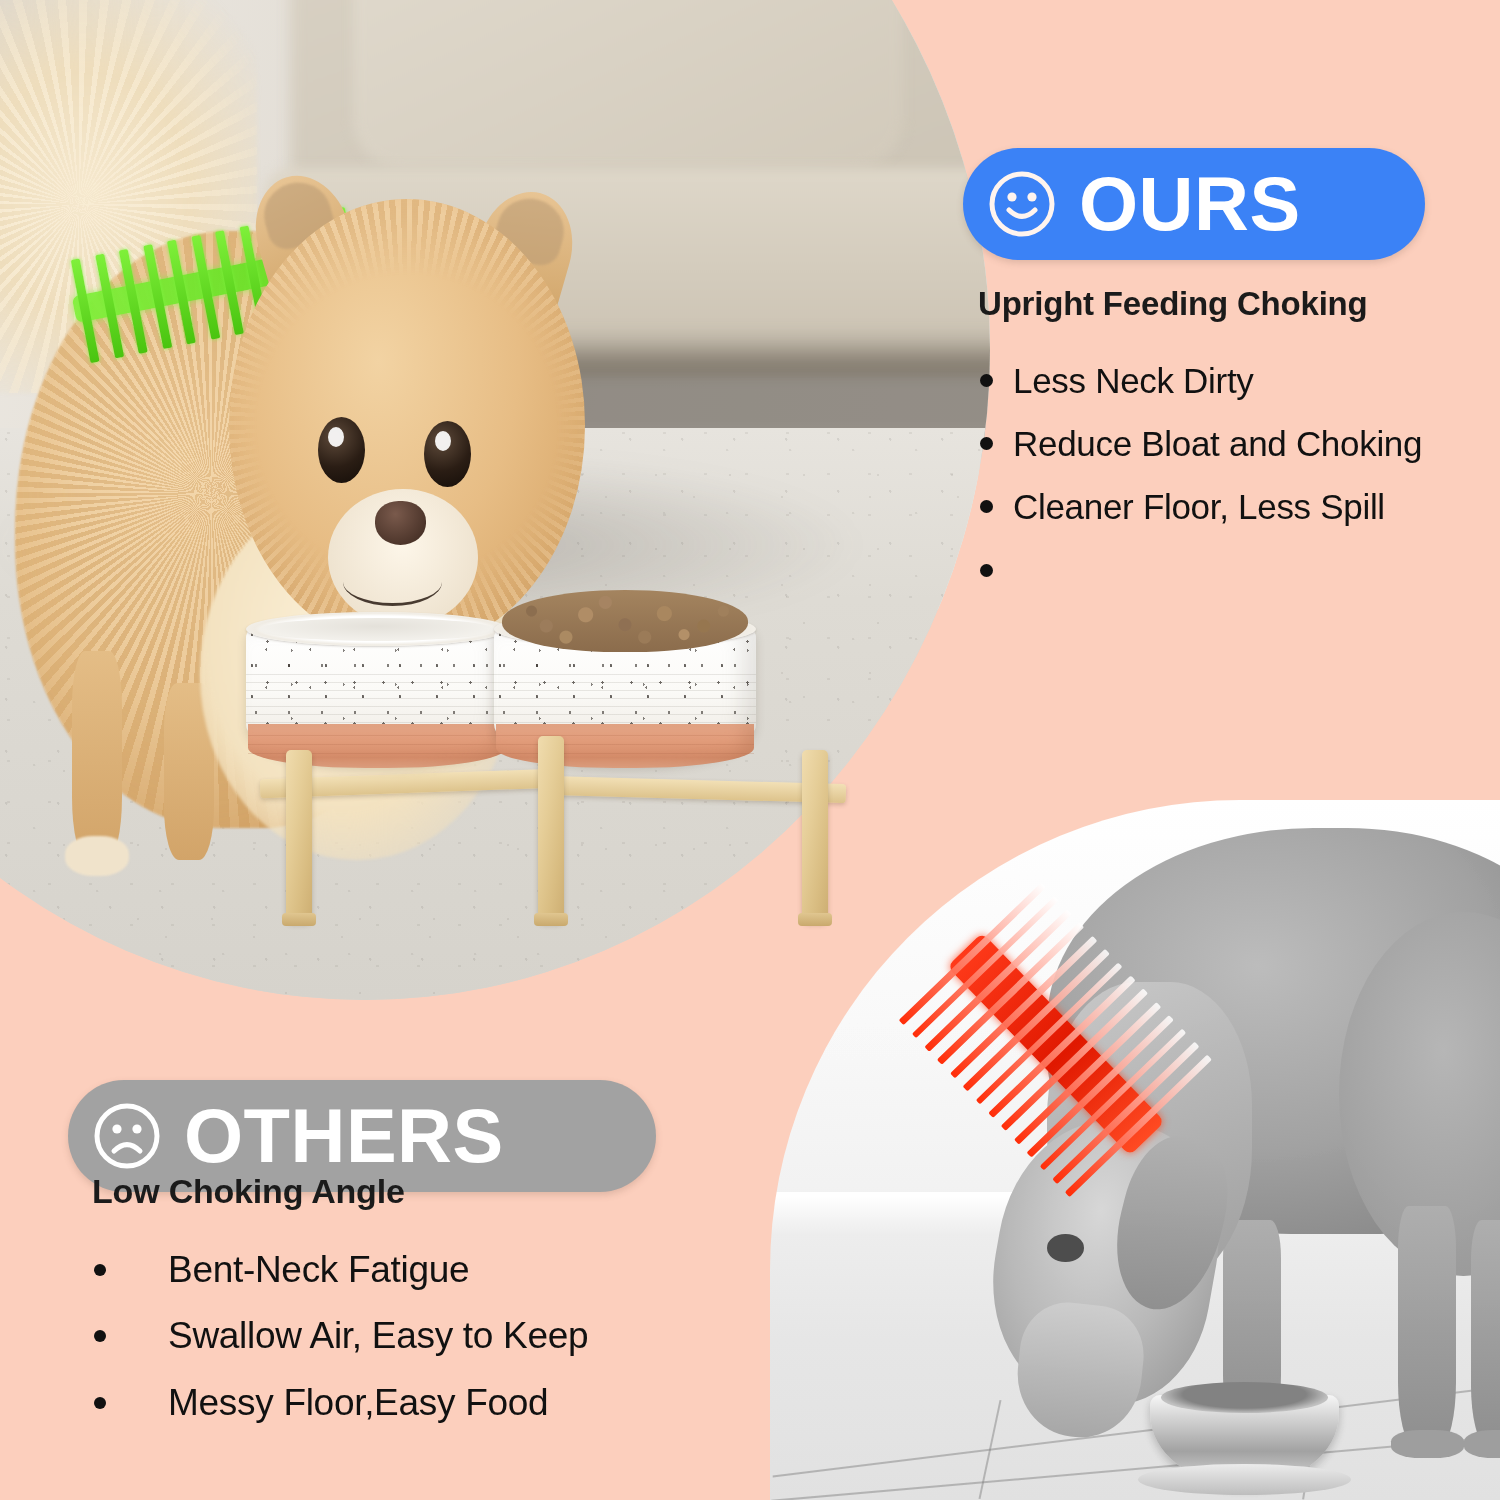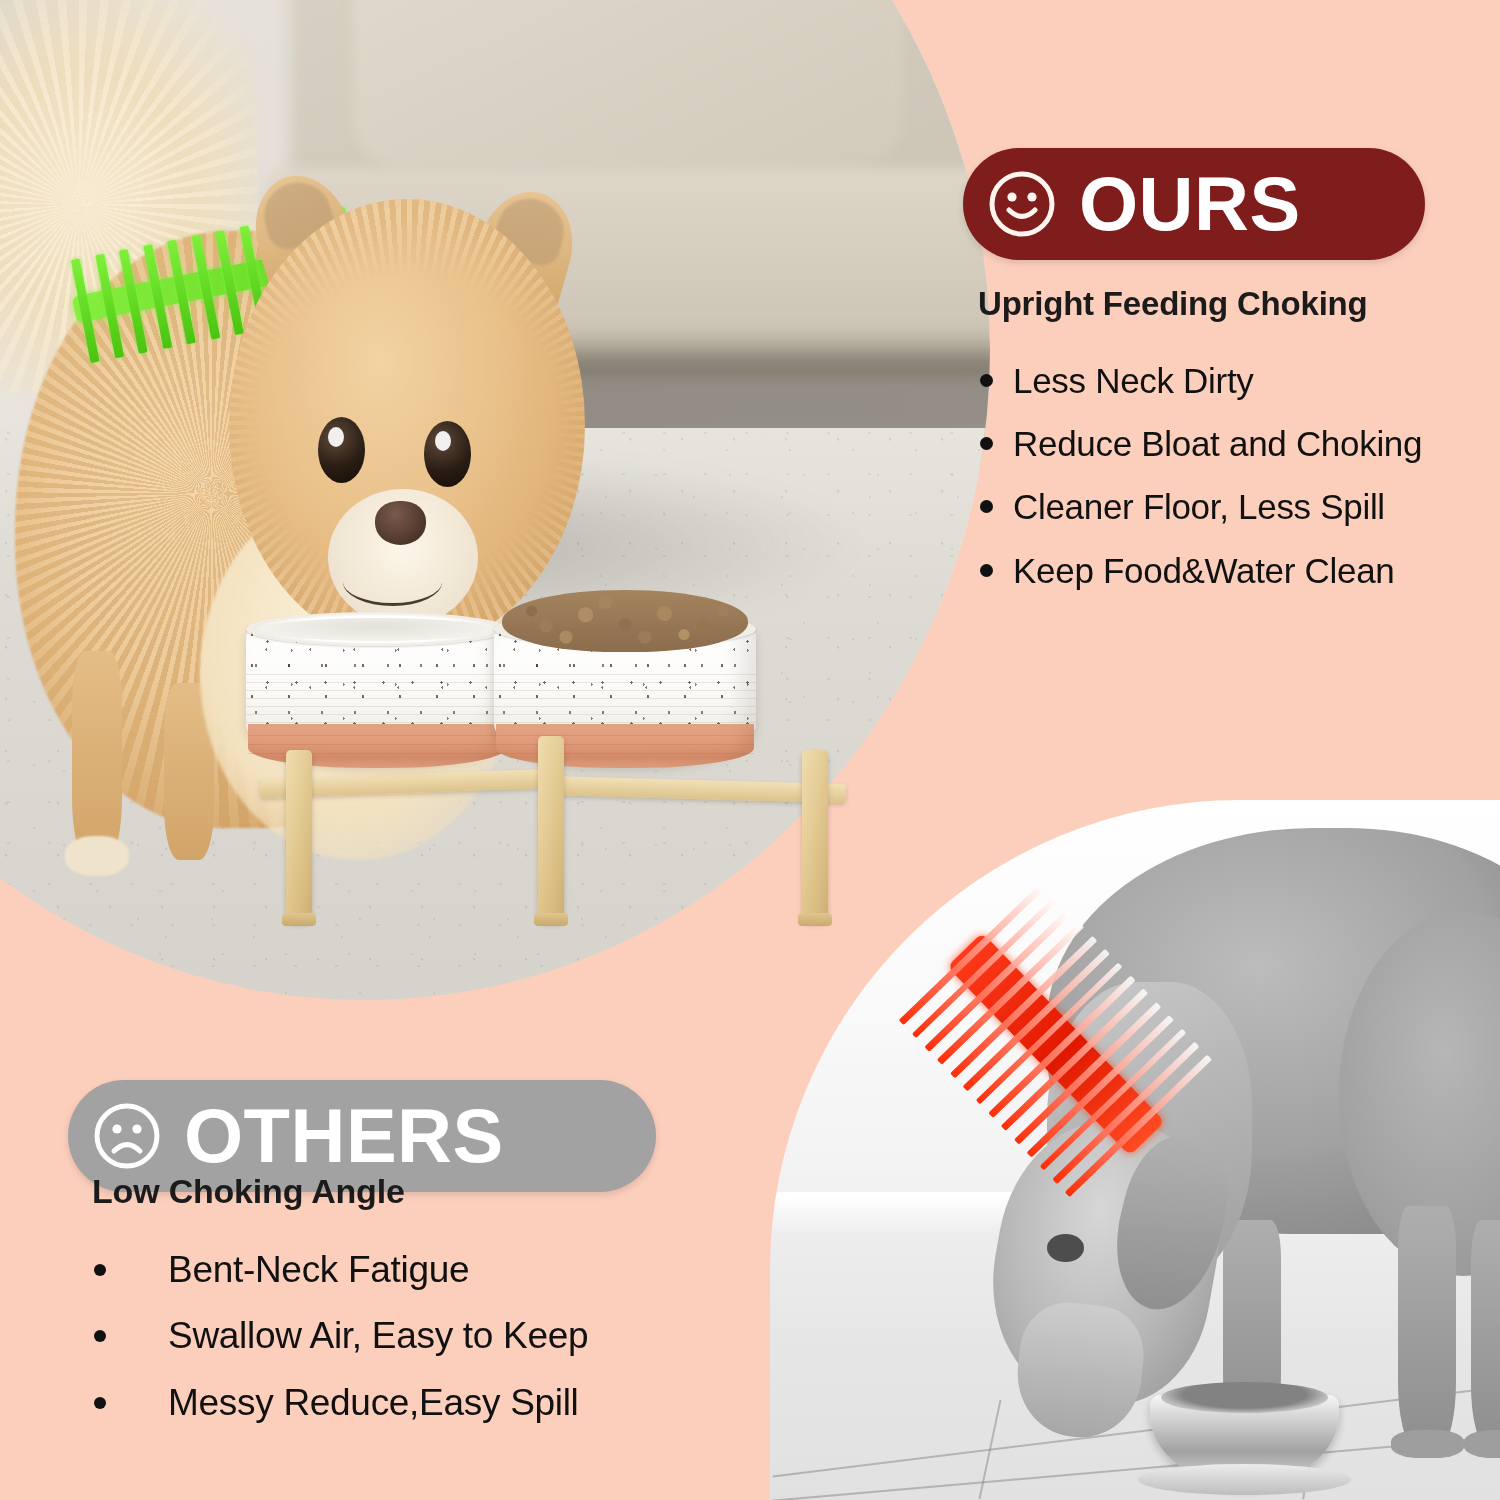--- a/index.html
+++ b/index.html
@@ -400,21 +400,21 @@
 
   
   .badge{
     position:absolute;
     display:flex; align-items:center;
     border-radius:999px;
     box-shadow:0 3px 7px rgba(110,80,65,.20);
   }
   .badge.ours{
     left:963px; top:148px; width:462px; height:112px;
-    background:#7f1d1d; padding-left:22px;
+    background:#3b82f6; padding-left:22px;
   }
   .badge.others{
     left:68px; top:1036px; width:588px; height:112px;
     background:#A2A2A2; padding-left:22px;margin-top:44px;
   }
   .badge-face{ width:74px; height:74px; flex:0 0 74px; }
   .badge-text{
     color:#fff; font-weight:bold; letter-spacing:.5px;
     font-size:76px; line-height:1; margin-left:20px;
   }
@@ -601,21 +601,20 @@
     <li>
         <span class="dot"></span>
         <span>Reduce Bloat and Choking</span>
       </li>
     <li>
         <span class="dot"></span>
         <span>Cleaner Floor, Less Spill</span>
       </li>
     <li>
         <span class="dot"></span>
-        <span>Keep Food&amp;Water Clean</span>
       </li>
   </ul>
 </div>
 
 <div class="badge others">
   <span class="badge-face">
     <svg viewBox="0 0 74 74" width="74" height="74" aria-hidden="true">
       <circle cx="37" cy="37" r="30" fill="none" stroke="#FFFFFF" stroke-width="5"></circle>
       <circle cx="27" cy="30" r="4.6" fill="#FFFFFF"></circle>
       <circle cx="47" cy="30" r="4.6" fill="#FFFFFF"></circle>
@@ -631,16 +630,16 @@
     <li>
         <span class="dot"></span>
         <span>Bent-Neck Fatigue</span>
       </li>
     <li>
         <span class="dot"></span>
         <span>Swallow Air, Easy to Keep</span>
       </li>
     <li>
         <span class="dot"></span>
-        <span>Messy Reduce,Easy Spill</span>
+        <span>Messy Floor,Easy Food</span>
       </li>
   </ul>
 </div>
 
 </body></html>

